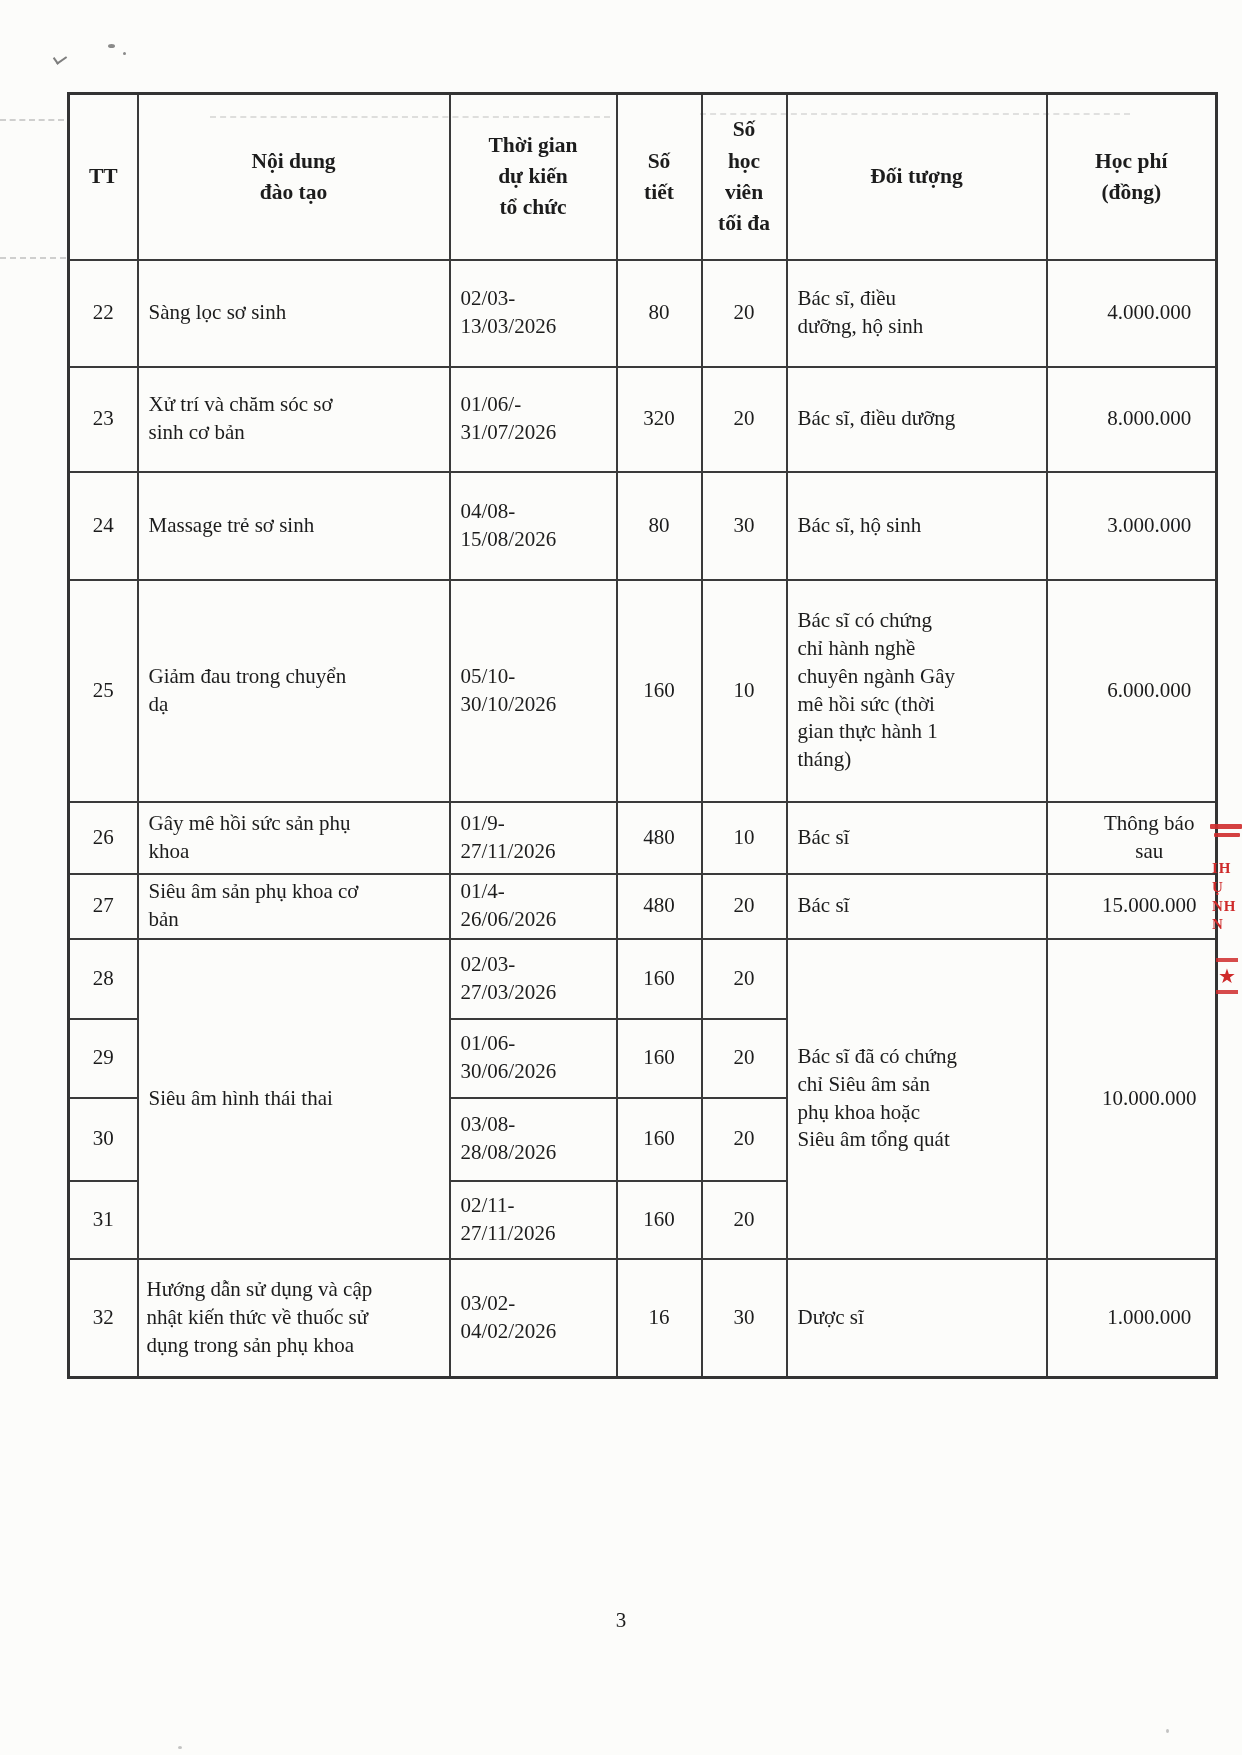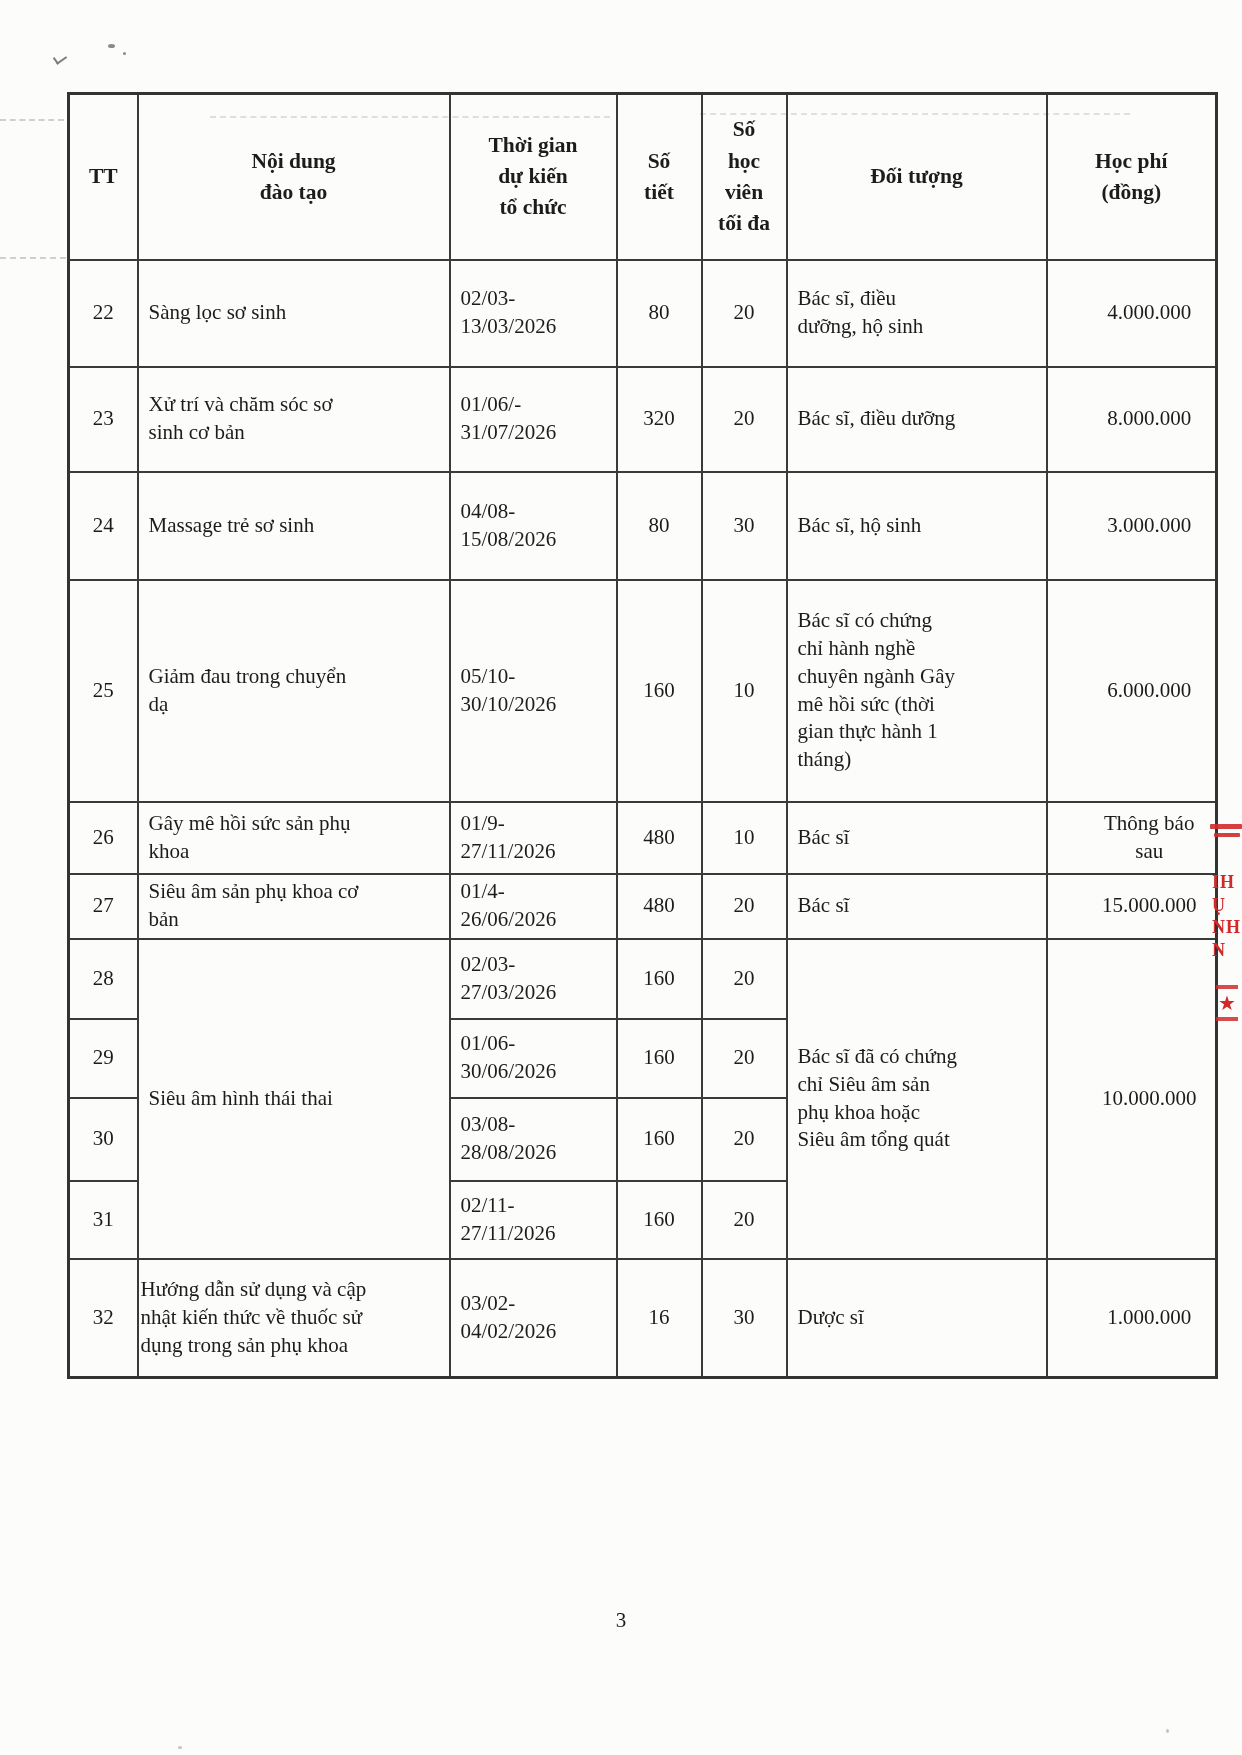--- a/index.html
+++ b/index.html
@@ -45,22 +45,22 @@
   .stamp {
     position: absolute; right: 0; top: 820px; width: 38px;
     color: #cf2b2b; z-index: 5;
   }
   .stamp-bar {
     height: 5px; background: #cf2b2b; border-radius: 1px;
     margin: 4px 0 4px 6px; opacity: .9;
   }
   .stamp-bar.short { width: 26px; margin-left: 10px; height: 4px; }
   .stamp-letters {
-    margin-top: 34px; margin-left: 8px;
-    font-weight: bold; font-size: 18px; line-height: 1.25;
+    margin-top: 22px; margin-left: 8px;
+    font-weight: bold; font-size: 15px; line-height: 1.25;
     letter-spacing: 1px; white-space: pre-line;
   }
   .stamp-star-block { margin-top: 24px; text-align: right; padding-right: 4px; }
   .stamp-star-block .mini-bar {
     height: 4px; background: #cf2b2b; margin: 3px 0 3px 12px; opacity: .85;
   }
   .stamp-star { font-size: 20px; line-height: 1; display: inline-block; margin: 1px 2px; }
 
   
   .artifact { position: absolute; pointer-events: none; }
@@ -231,21 +231,21 @@
   <tr style="height:78px">
     <td class="tt">31</td>
     <td class="time">02/11-
 27/11/2026</td>
     <td class="num">160</td>
     <td class="num">20</td>
   </tr>
 
   <tr style="height:119px">
     <td class="tt">32</td>
-    <td class="l pre" style="padding-left:2px; padding-right:2px;">Hướng dẫn sử dụng và cập
+    <td class="l pre" style="padding-left:8px; padding-right:2px;">Hướng dẫn sử dụng và cập
 nhật kiến thức về thuốc sử
 dụng trong sản phụ khoa</td>
     <td class="time">03/02-
 04/02/2026</td>
     <td class="num">16</td>
     <td class="num">30</td>
     <td class="l pre">Dược sĩ</td>
     <td class="fee">1.000.000</td>
   </tr>
 </tbody>

